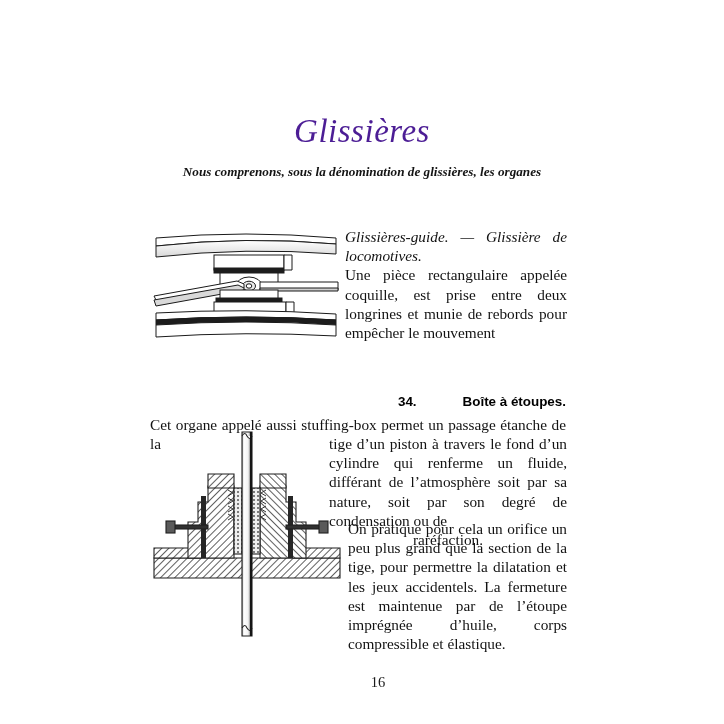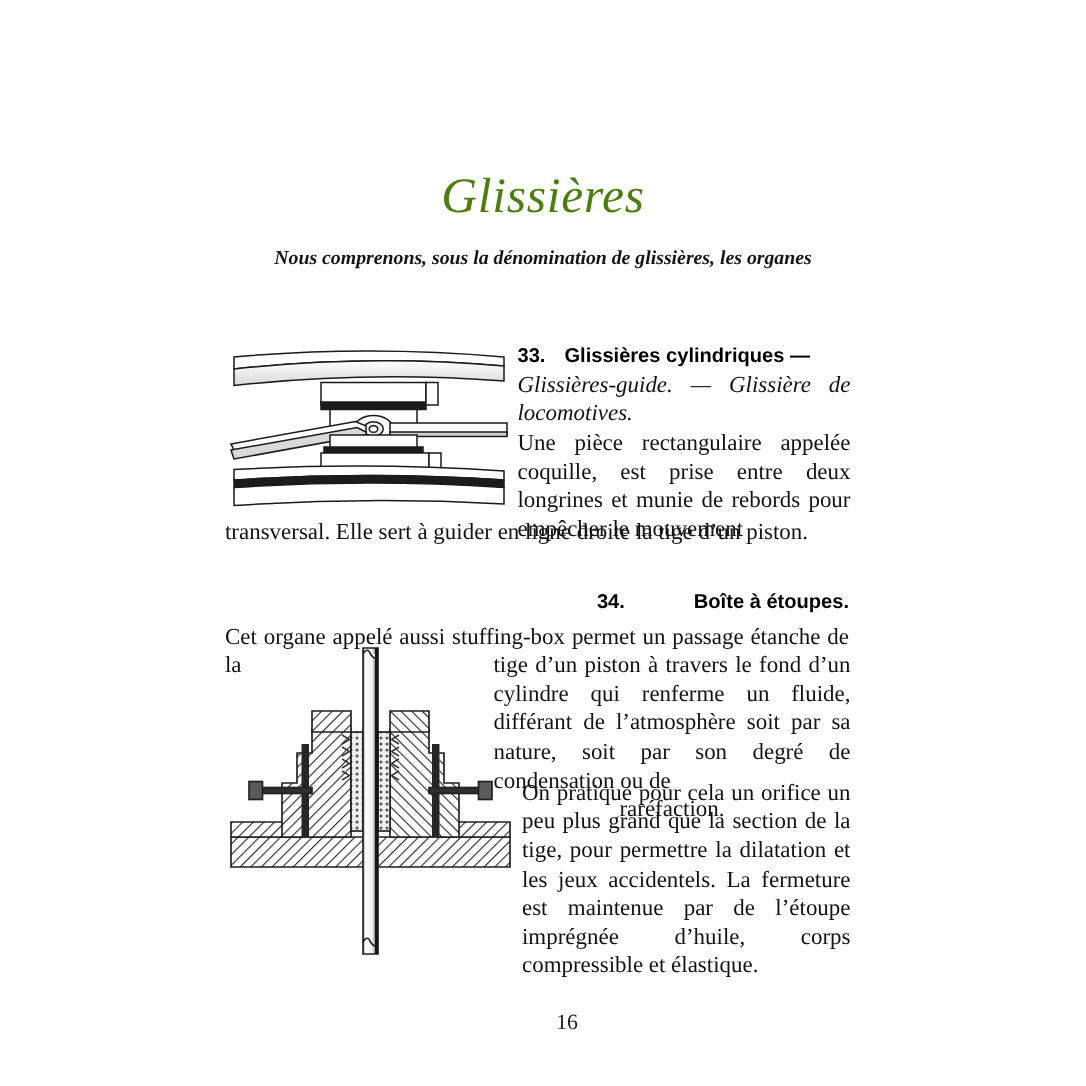--- a/index.html
+++ b/index.html
@@ -22,21 +22,21 @@
     position: absolute;
     left: 0;
     top: 112px;
     width: 724px;
     text-align: center;
     font-family: "Liberation Serif", "DejaVu Serif", serif;
     font-style: italic;
     font-size: 33px;
     line-height: 38px;
     letter-spacing: 0.5px;
-    color: #4d7c0f;
+    color: #4c1d95;
   }
   .subtitle {
     position: absolute;
     left: 162px;
     top: 163px;
     width: 400px;
     text-align: center;
     font-style: italic;
     font-weight: bold;
     font-size: 13.2px;
@@ -182,32 +182,26 @@
         <path d="M134 78 L142 78 L142 92 L134 92 Z" fill="#ffffff"></path>
 
         <path d="M4 89 Q94 84 184 90 L184 96 Q94 90 4 96 Z" fill="#ffffff"></path>
         <path d="M4 96 Q94 90 184 96 L184 101 Q94 95 4 101 Z" fill="#1c1c1c" stroke="#1c1c1c"></path>
         <path d="M4 101 Q94 95 184 101 L184 112 Q94 107 4 113 Z" fill="#ffffff"></path>
       </g>
     </svg>
   </div>
 
   <div class="txt" id="sec33-col">
-    <span id="sec33-head">
-      <span class="sec-num">33.</span>
-      <span style="display:inline-block;width:5px"></span>
-      <span class="sec-ttl">Glissières cylindriques —</span>
-    </span>
     <span class="ital-lead" id="sec33-sub">Glissières-guide. — Glissière de locomotives.</span>
     <span id="sec33-body">
       Une pièce rectangulaire appelée <span class="it">coquille</span>, est prise entre deux longrines et munie de rebords pour empêcher le mouvement
     </span>
   </div>
 
-  <div class="txt" id="sec33-tail">transversal. Elle sert à guider en ligne droite la tige d’un piston.</div>
 
   <div class="txt" id="sec34-head">
     <span class="sec-num">34.</span><span class="gap"></span><span class="sec-ttl">Boîte à étoupes.</span>
   </div>
 
   <div class="txt" id="sec34-lead">
     Cet organe appelé aussi <span class="it">stuffing-box</span> permet un passage étanche de la
   </div>
 
   <div class="fig" id="fig-box">

